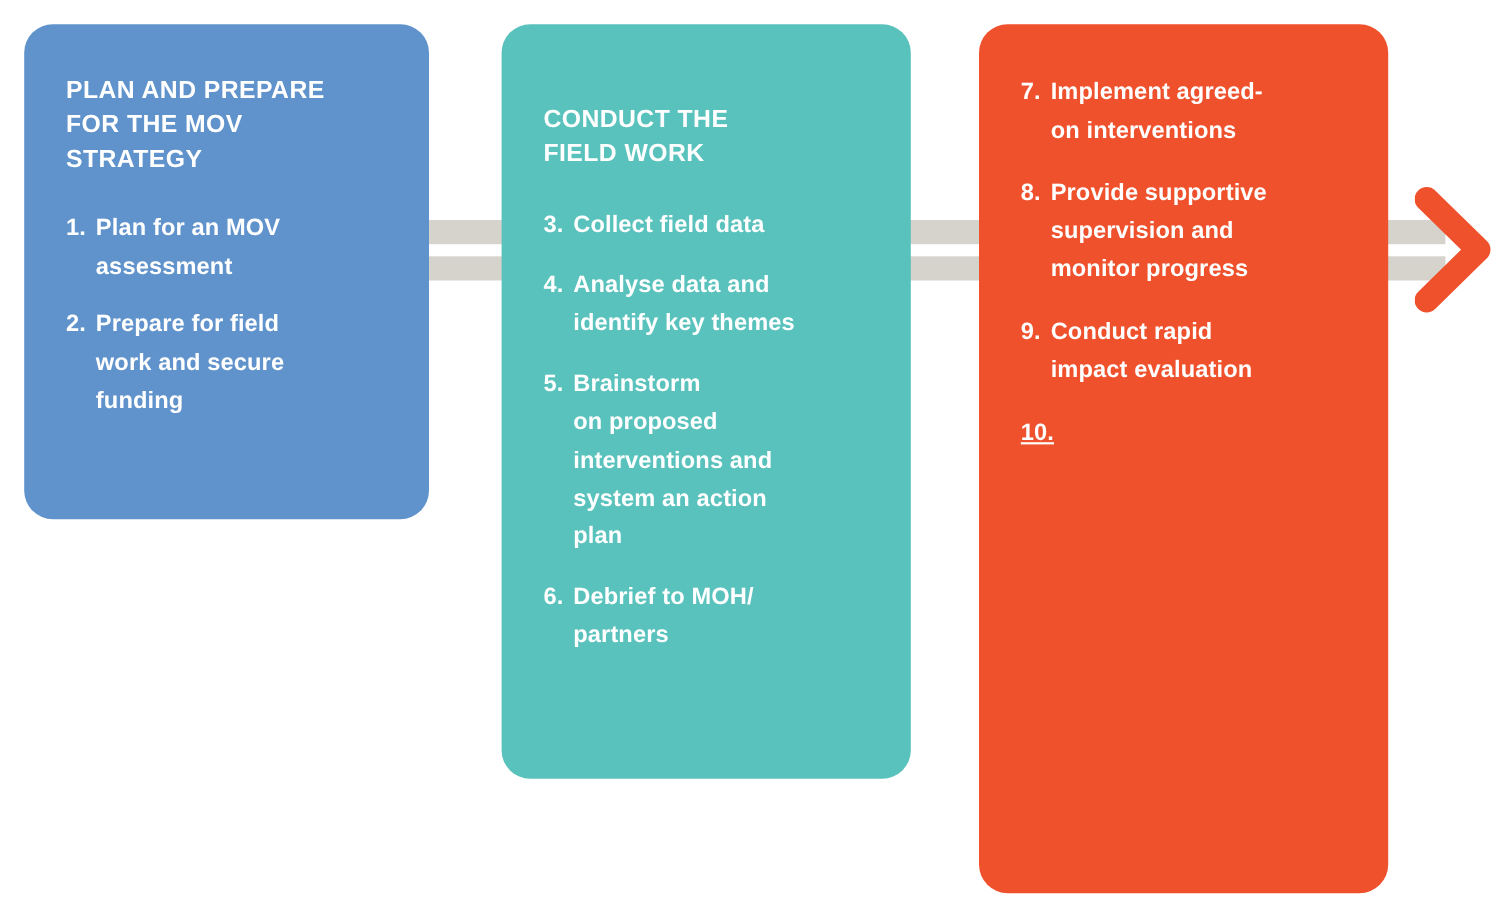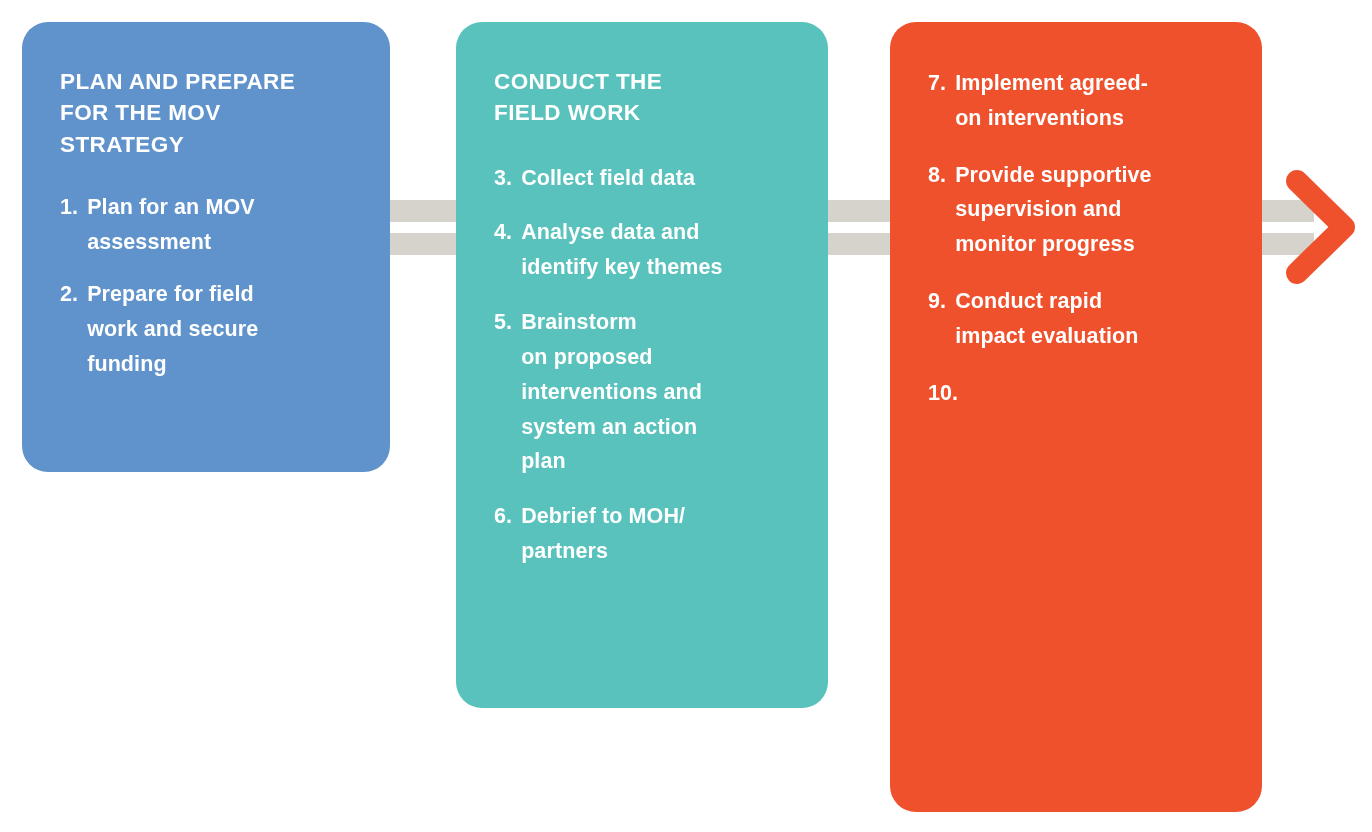--- a/index.html
+++ b/index.html
@@ -80,38 +80,38 @@
     line-height: 1.62;
     letter-spacing: 0.1px;
     margin-bottom: 18px;
     white-space: pre-line;
   }
   .step:last-child { margin-bottom: 0; }
   .step-num {
     flex: 0 0 auto;
     margin-right: 9px;
   }
-  .step-num.wide { margin-right: 7px; }
+  .step-num.wide { margin-right: 7px; text-decoration: underline; }
   .step-text { flex: 1 1 auto; }
 
   
   #card-plan {
     left: 22px;  top: 22px;  width: 368px; height: 450px;
     background: #6093cb;
   }
   #card-fieldwork {
     left: 456px; top: 22px;  width: 372px; height: 686px;
     background: #59c2bc;
   }
   #card-implement {
     left: 890px; top: 22px;  width: 372px; height: 790px;
     background: #ef512c;
   }
   #card-plan .card-title      { margin-bottom: 30px; }
-  #card-fieldwork .card-title { margin-bottom: 32px; }
+  #card-fieldwork .card-title { margin-bottom: 32px; margin-top: 26px; }
   #card-implement .card-title { margin-bottom: 30px; }
   #card-fieldwork .step       { margin-bottom: 20px; }
   #card-implement .step       { margin-bottom: 22px; }
 </style>
 </head>
 <body>
 
 <div id="diagram">
 
   <div id="connector-1" class="connector">

